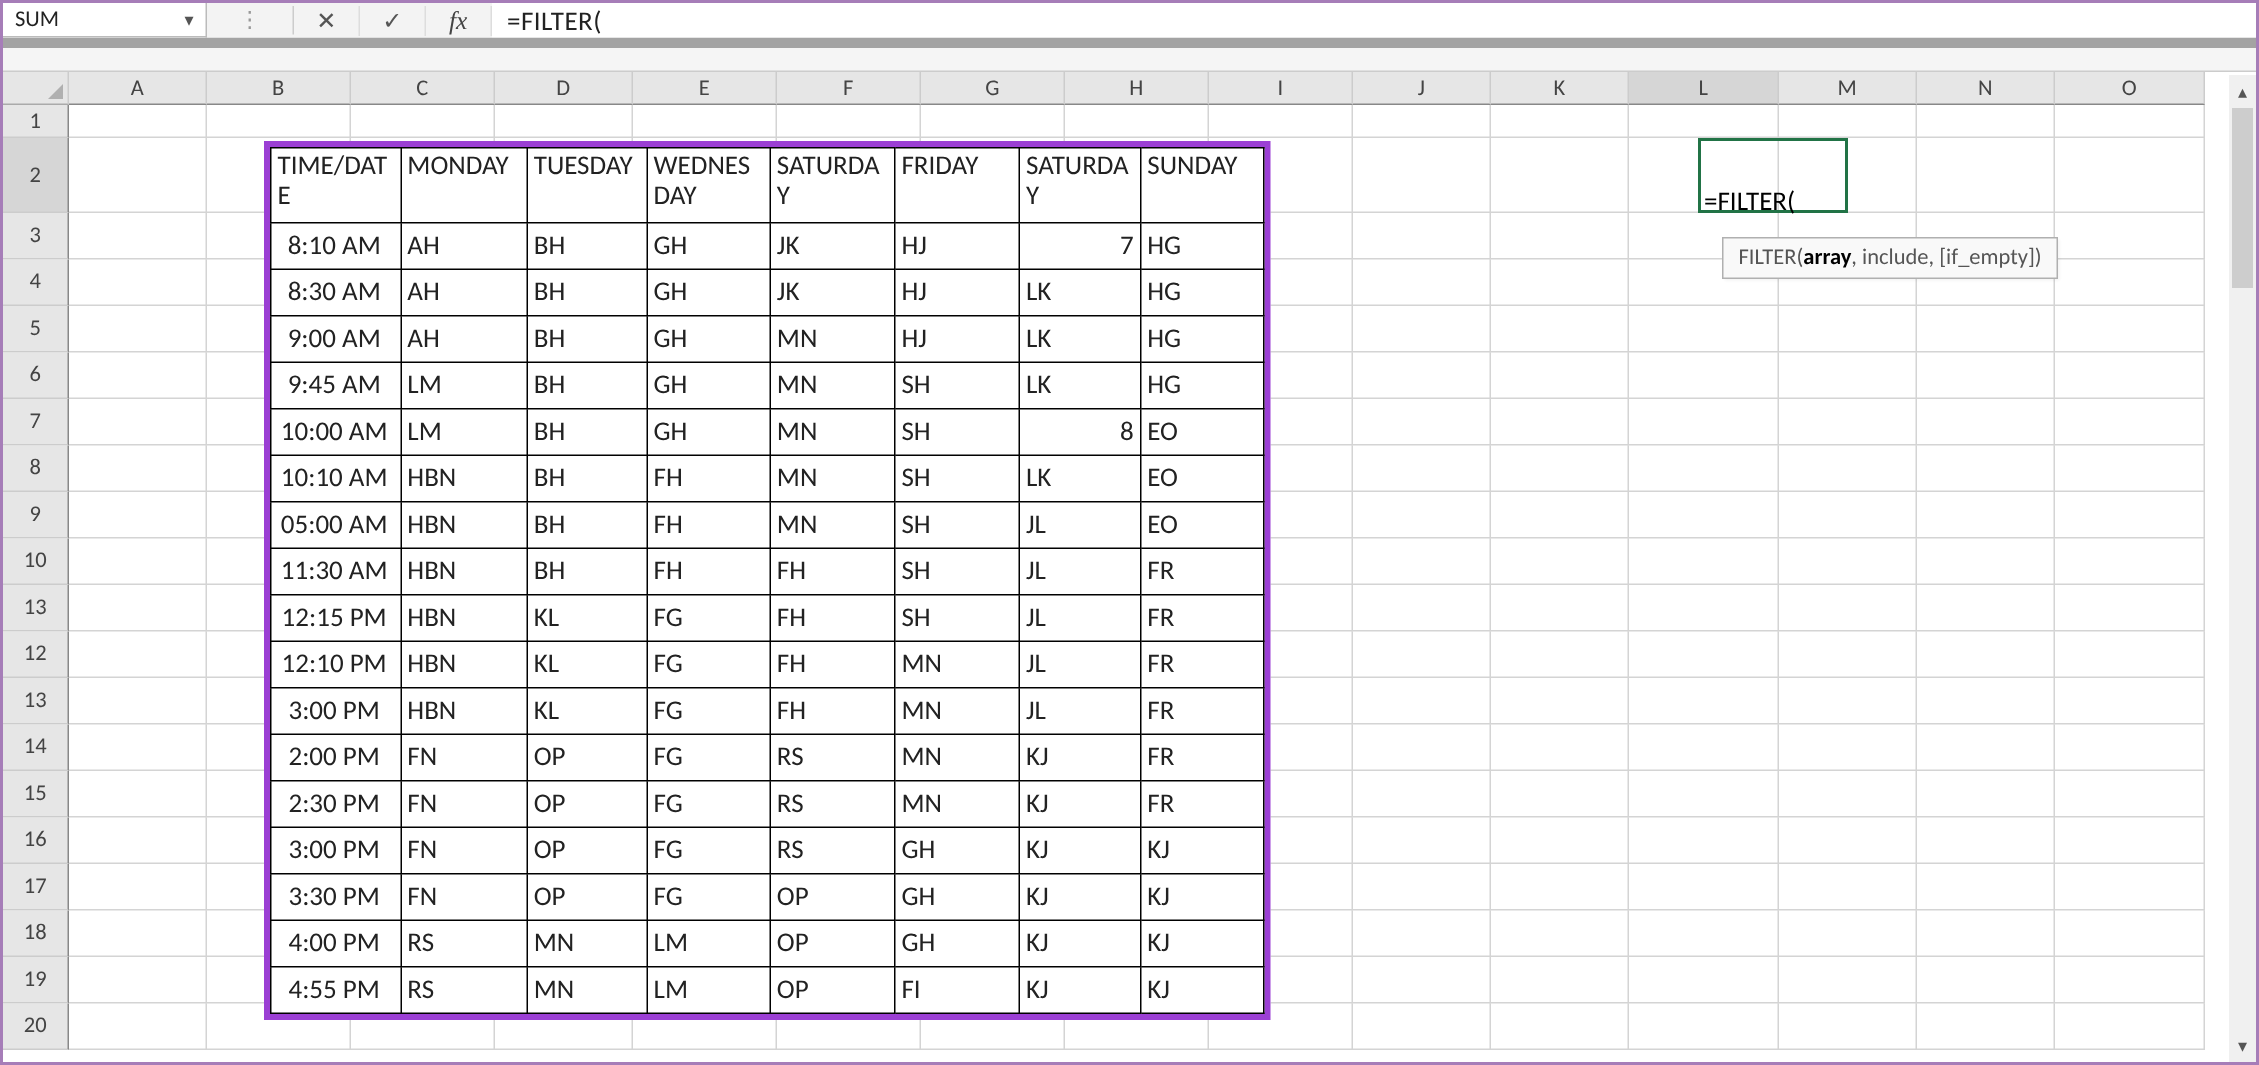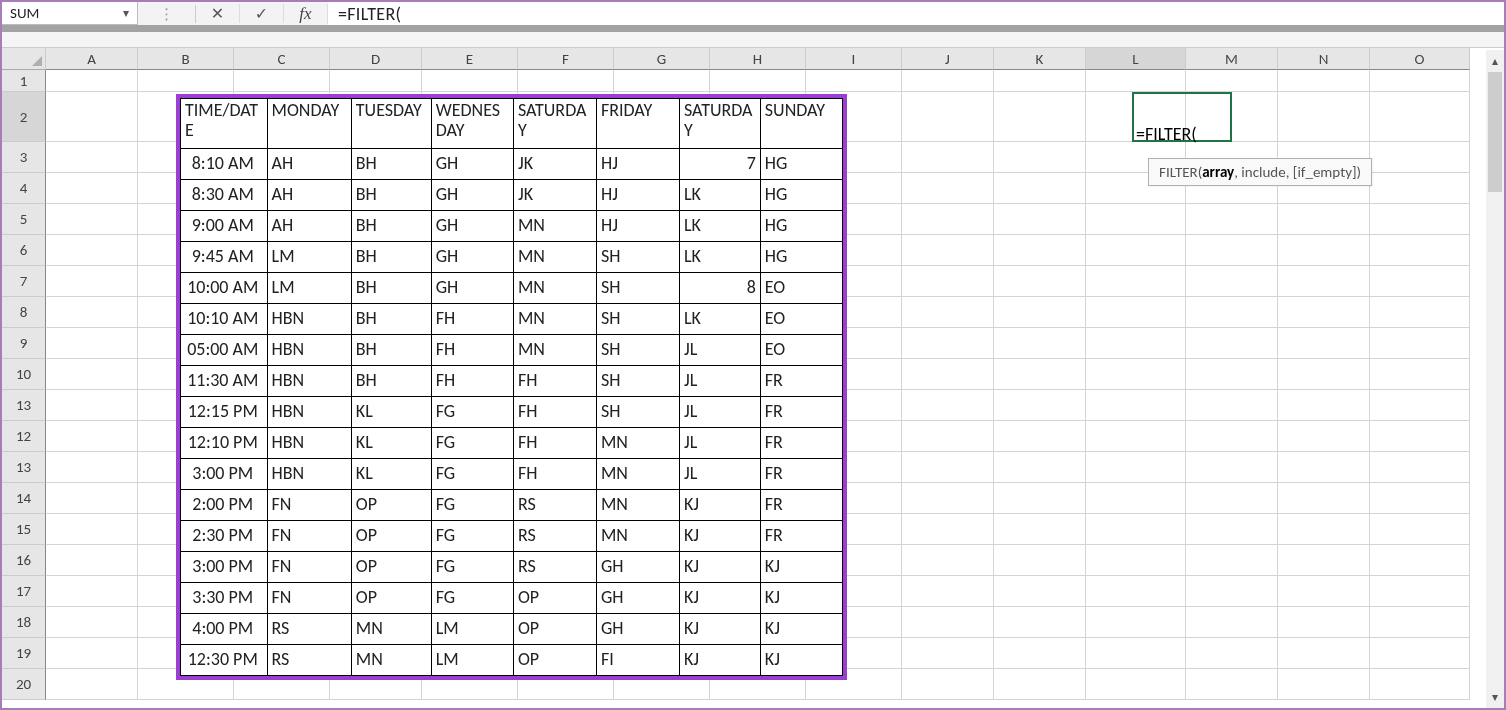--- a/index.html
+++ b/index.html
@@ -825,21 +825,21 @@
           <td class="time">4:00 PM</td>
           <td>RS</td>
           <td>MN</td>
           <td>LM</td>
           <td>OP</td>
           <td>GH</td>
           <td>KJ</td>
           <td>KJ</td>
         </tr>
         <tr>
-          <td class="time">12:30 PM</td>
+          <td class="time">4:55 PM</td>
           <td>RS</td>
           <td>MN</td>
           <td>LM</td>
           <td>OP</td>
           <td>FI</td>
           <td>KJ</td>
           <td>KJ</td>
         </tr>
       </tbody>
   </table>

